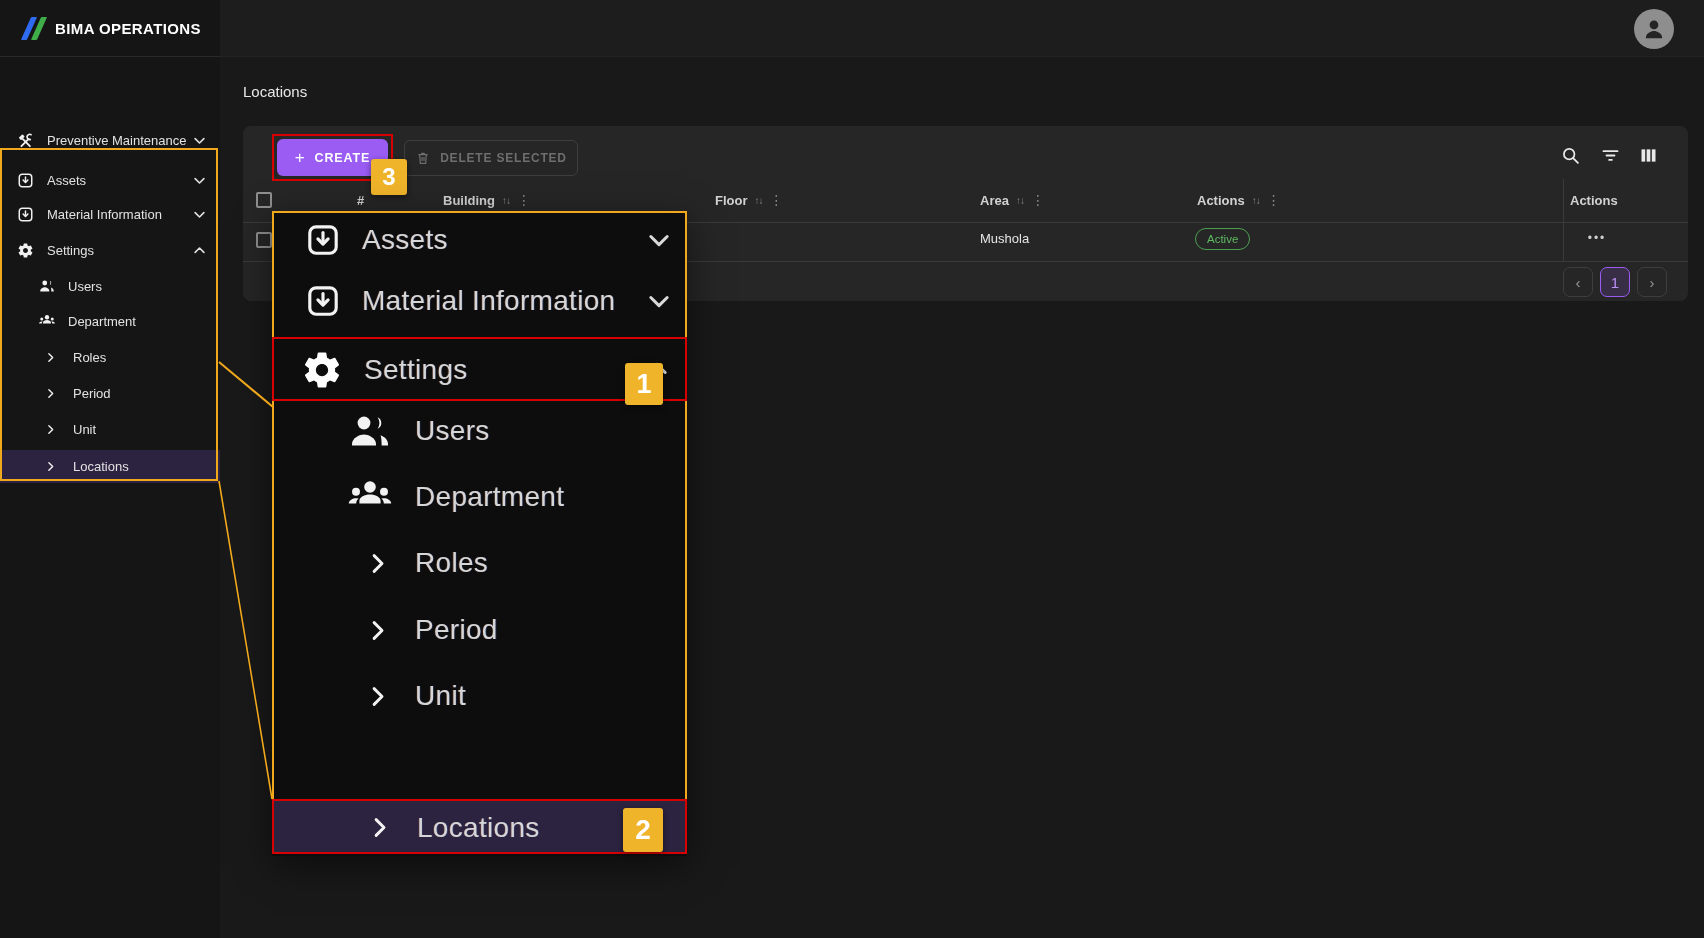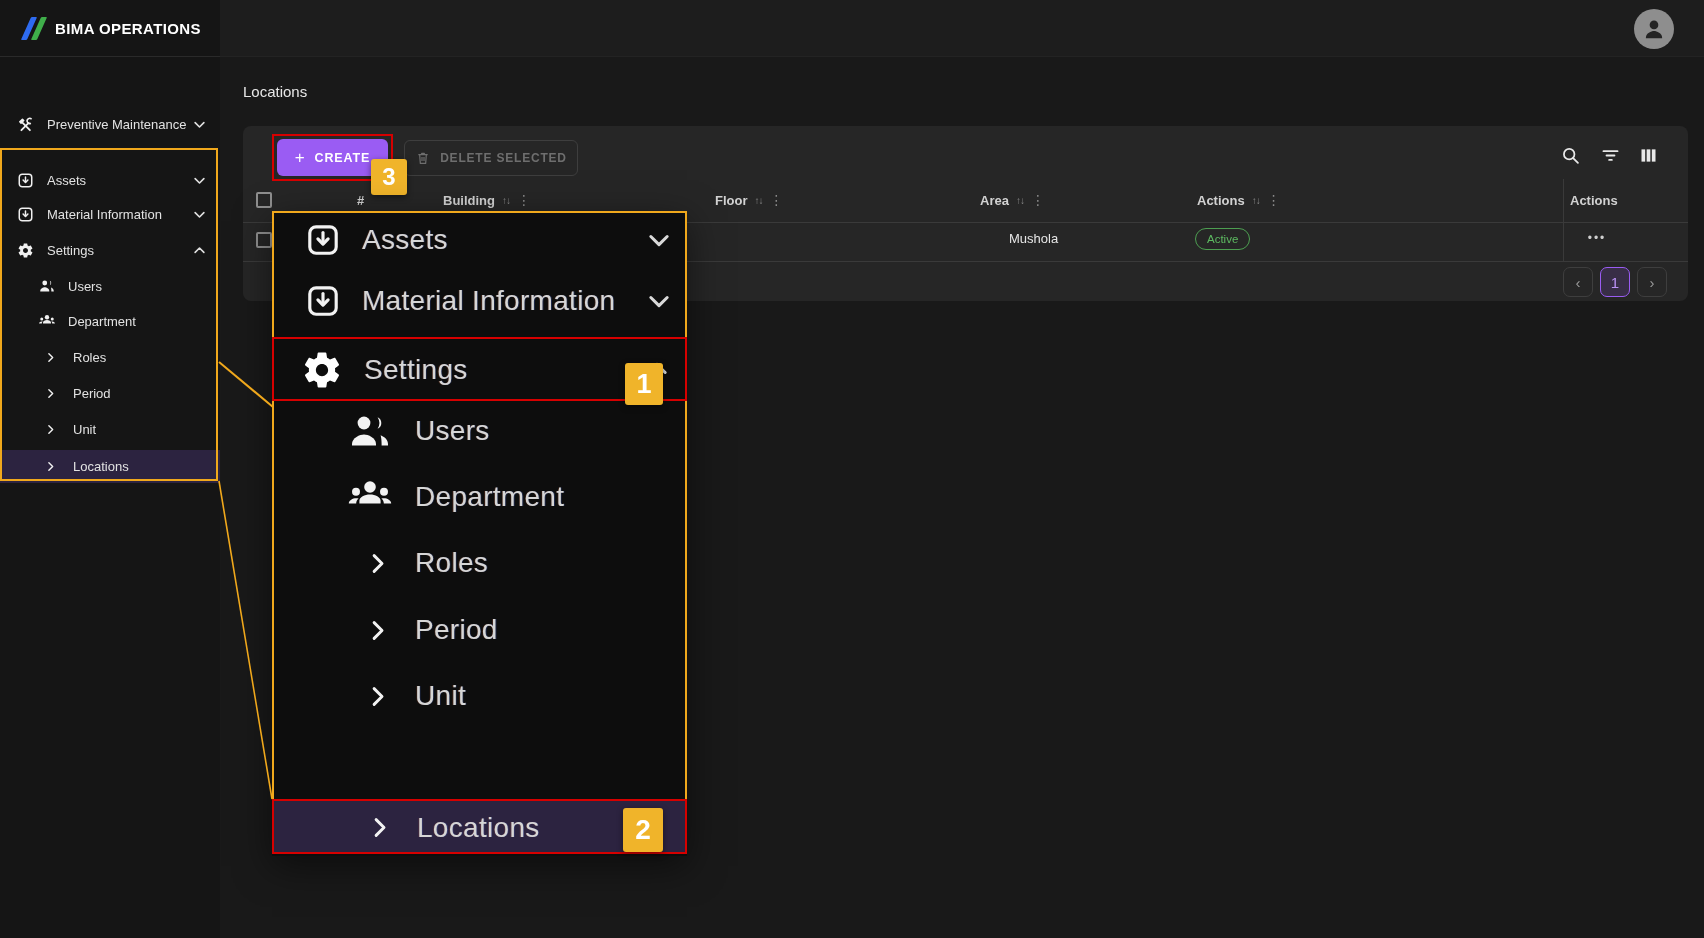--- a/index.html
+++ b/index.html
@@ -195,21 +195,21 @@
 
   <aside class="sidebar">
     <div class="brand">
       <span class="logo">
           <i class="b1"></i>
           <i class="b2"></i>
         </span>
       <span class="brand-title">BIMA OPERATIONS</span>
     </div>
 
-    <div class="nav-item" style="top:107px">
+    <div class="nav-item" style="top:123px">
       <svg class="ic">
           <use href="#i-tools"></use>
         </svg>
       <span>Preventive Maintenance</span>
       <svg class="trail rot90">
           <use href="#i-chev"></use>
         </svg>
     </div>
     <div class="nav-item" style="top:163px">
       <svg class="ic">
@@ -342,21 +342,21 @@
       <span class="sort">↑↓</span>
       <span class="kebab">⋮</span>
     </div>
     <div class="th" style="left:1327px">
       <span class="lbl">Actions</span>
     </div>
     <div class="hline" style="top:96px"></div>
     <div class="vline"></div>
 
     <button class="cbx" style="top:106px"></button>
-    <div class="cell" style="left:766px">Mushola</div>
+    <div class="cell" style="left:737px">Mushola</div>
     <div class="pill">Active</div>
     <button class="row-dots">•••</button>
     <div class="hline" style="top:135px"></div>
 
     <button class="pg-btn" style="left:1320px">‹</button>
     <button class="pg-btn cur" style="left:1357px">1</button>
     <button class="pg-btn" style="left:1394px">›</button>
   </section>
 
   <div class="overlay">

